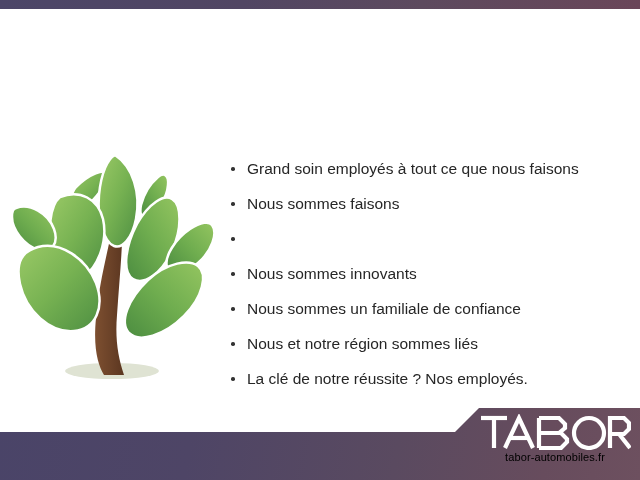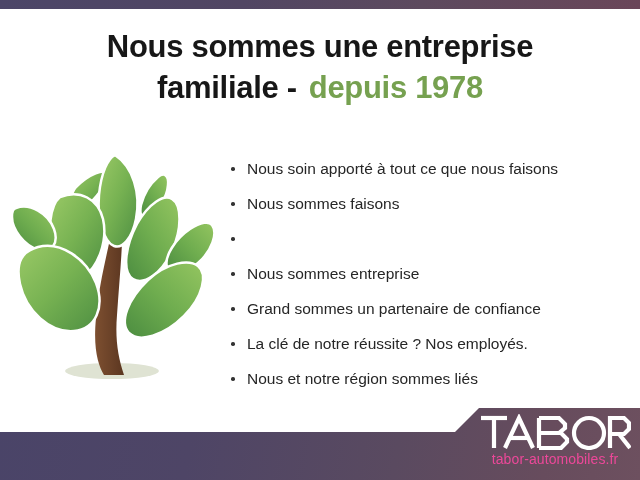--- a/index.html
+++ b/index.html
@@ -119,37 +119,33 @@
     top: 0;
     width: 152px;
     height: 36px;
   }
   .logo-url {
     position: absolute;
     left: 0;
     top: 37px;
     width: 152px;
     text-align: center;
-    font-size: 14px;
-    color: #ec4899;
+    font-size: 11px;
+    color: #000000;
     letter-spacing: 0.1px;
     white-space: nowrap;
   }
 </style>
 </head>
 <body>
 
 <div id="slide">
 
   <div class="top-band"></div>
 
-  <div class="headline">
-    <span class="line">Nous sommes une entreprise</span>
-    <span class="line"><span>familiale -</span><span class="spacer"></span><span class="accent">depuis 1978</span></span>
-  </div>
 
   <div class="tree">
     <svg viewBox="0 0 205 245" width="205" height="245" xmlns="http://www.w3.org/2000/svg">
       <defs>
         <linearGradient id="lg" x1="0" y1="0" x2="1" y2="1">
           <stop offset="0%" stop-color="#9ac966"></stop>
           <stop offset="48%" stop-color="#77b252"></stop>
           <stop offset="100%" stop-color="#4e8f42"></stop>
         </linearGradient>
         <linearGradient id="lg2" x1="1" y1="0" x2="0" y2="1">
@@ -183,27 +179,27 @@
 
       <path d="M200 82 C 206 90, 200 108, 186 120 C 172 132, 158 133, 155 124 C 152 114, 163 96, 178 86 C 189 79, 197 78, 200 82 Z" fill="url(#lg2)" stroke="#ffffff" stroke-width="2.5"></path>
 
       <path d="M26 104 C 48 98, 74 115, 84 140 C 93 164, 84 186, 62 188 C 38 190, 14 168, 8 141 C 3 118, 11 108, 26 104 Z" fill="url(#lg)" stroke="#ffffff" stroke-width="2.5"></path>
 
       <path d="M186 123 C 196 131, 191 154, 172 173 C 152 193, 127 200, 117 190 C 107 179, 116 156, 136 137 C 156 119, 177 116, 186 123 Z" fill="url(#lg2)" stroke="#ffffff" stroke-width="2.5"></path>
     </svg>
   </div>
 
   <ul class="bullets">
-    <li><span class="dot"></span><span>Nous soin apporté à tout ce que nous faisons</span></li>
+    <li><span class="dot"></span><span>Grand soin employés à tout ce que nous faisons</span></li>
     <li><span class="dot"></span><span>Nous sommes faisons</span></li>
     <li><span class="dot"></span></li>
-    <li><span class="dot"></span><span>Nous sommes entreprise</span></li>
-    <li><span class="dot"></span><span>Grand sommes un partenaire de confiance</span></li>
+    <li><span class="dot"></span><span>Nous sommes innovants</span></li>
+    <li><span class="dot"></span><span>Nous sommes un familiale de confiance</span></li>
+    <li><span class="dot"></span><span>Nous et notre région sommes liés</span></li>
     <li><span class="dot"></span><span>La clé de notre réussite ? Nos employés.</span></li>
-    <li><span class="dot"></span><span>Nous et notre région sommes liés</span></li>
   </ul>
 
   <div class="bottom-bar"></div>
 
   <div class="logo">
     <div class="logo-word">
       <svg viewBox="0 0 152 36" width="152" height="36" xmlns="http://www.w3.org/2000/svg">
         <g fill="none" stroke="#ffffff" stroke-width="4.2" stroke-linecap="butt" stroke-linejoin="miter">
 
           <path d="M2 4 H28"></path>

